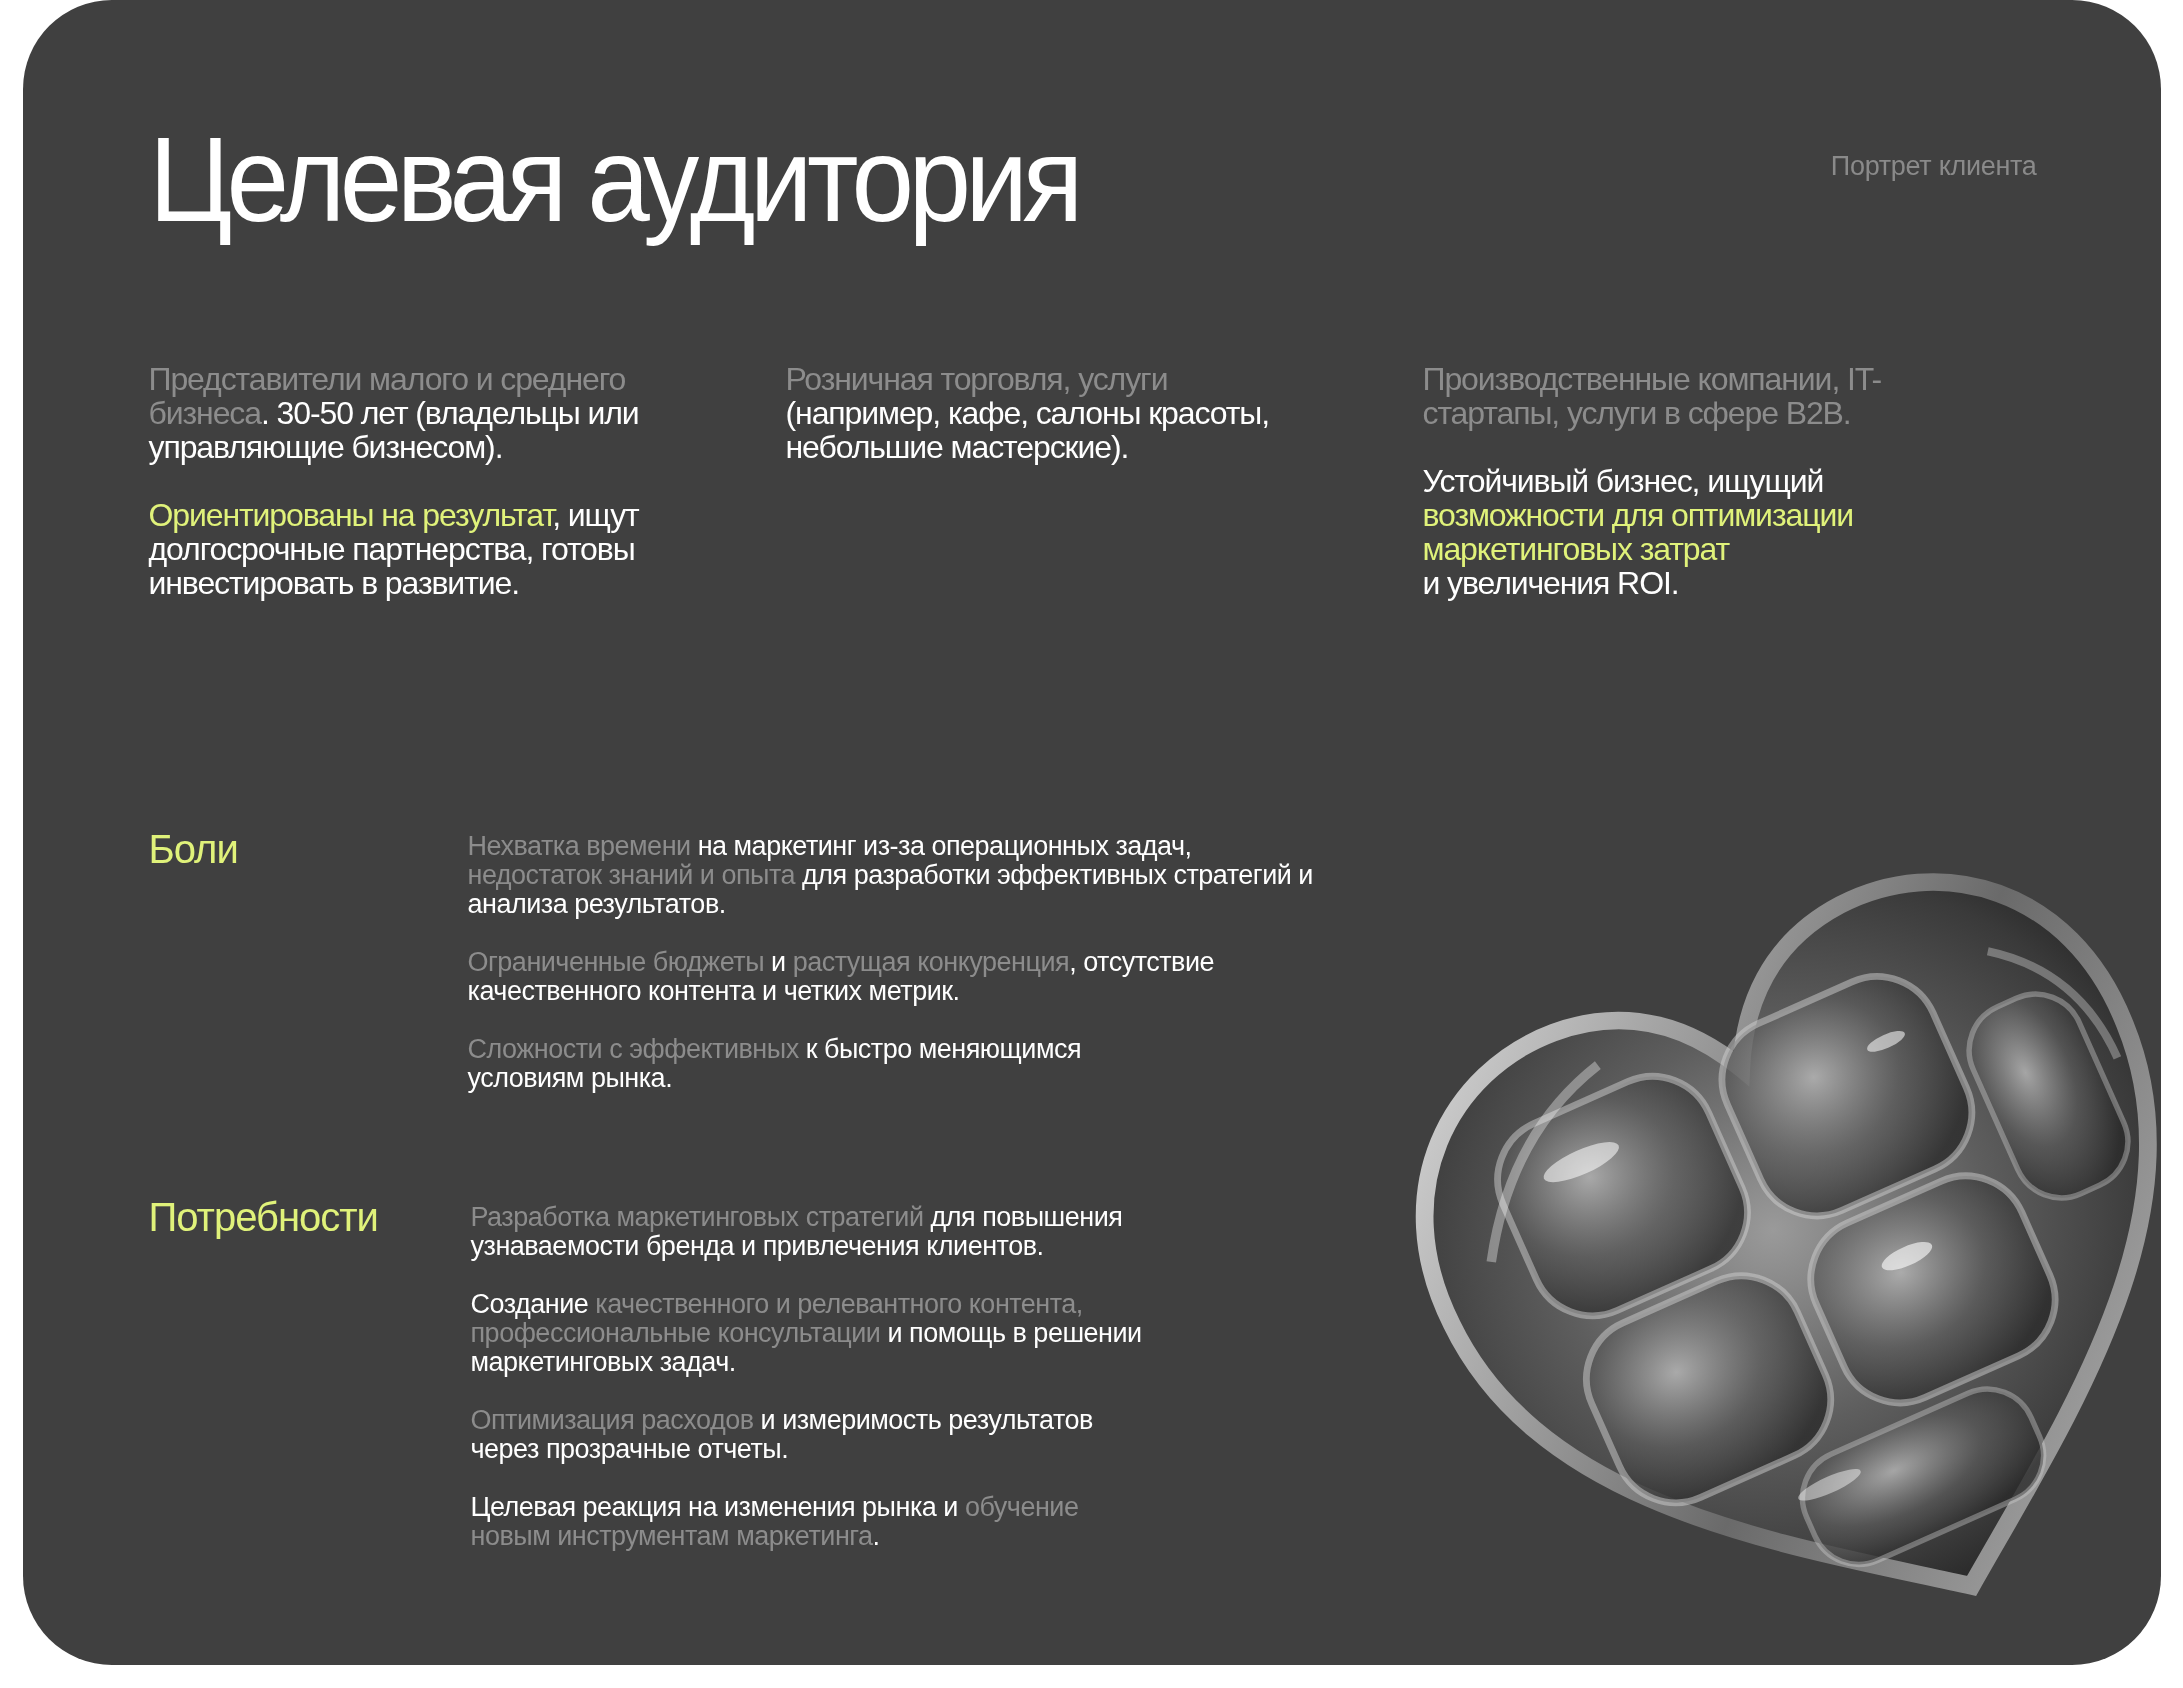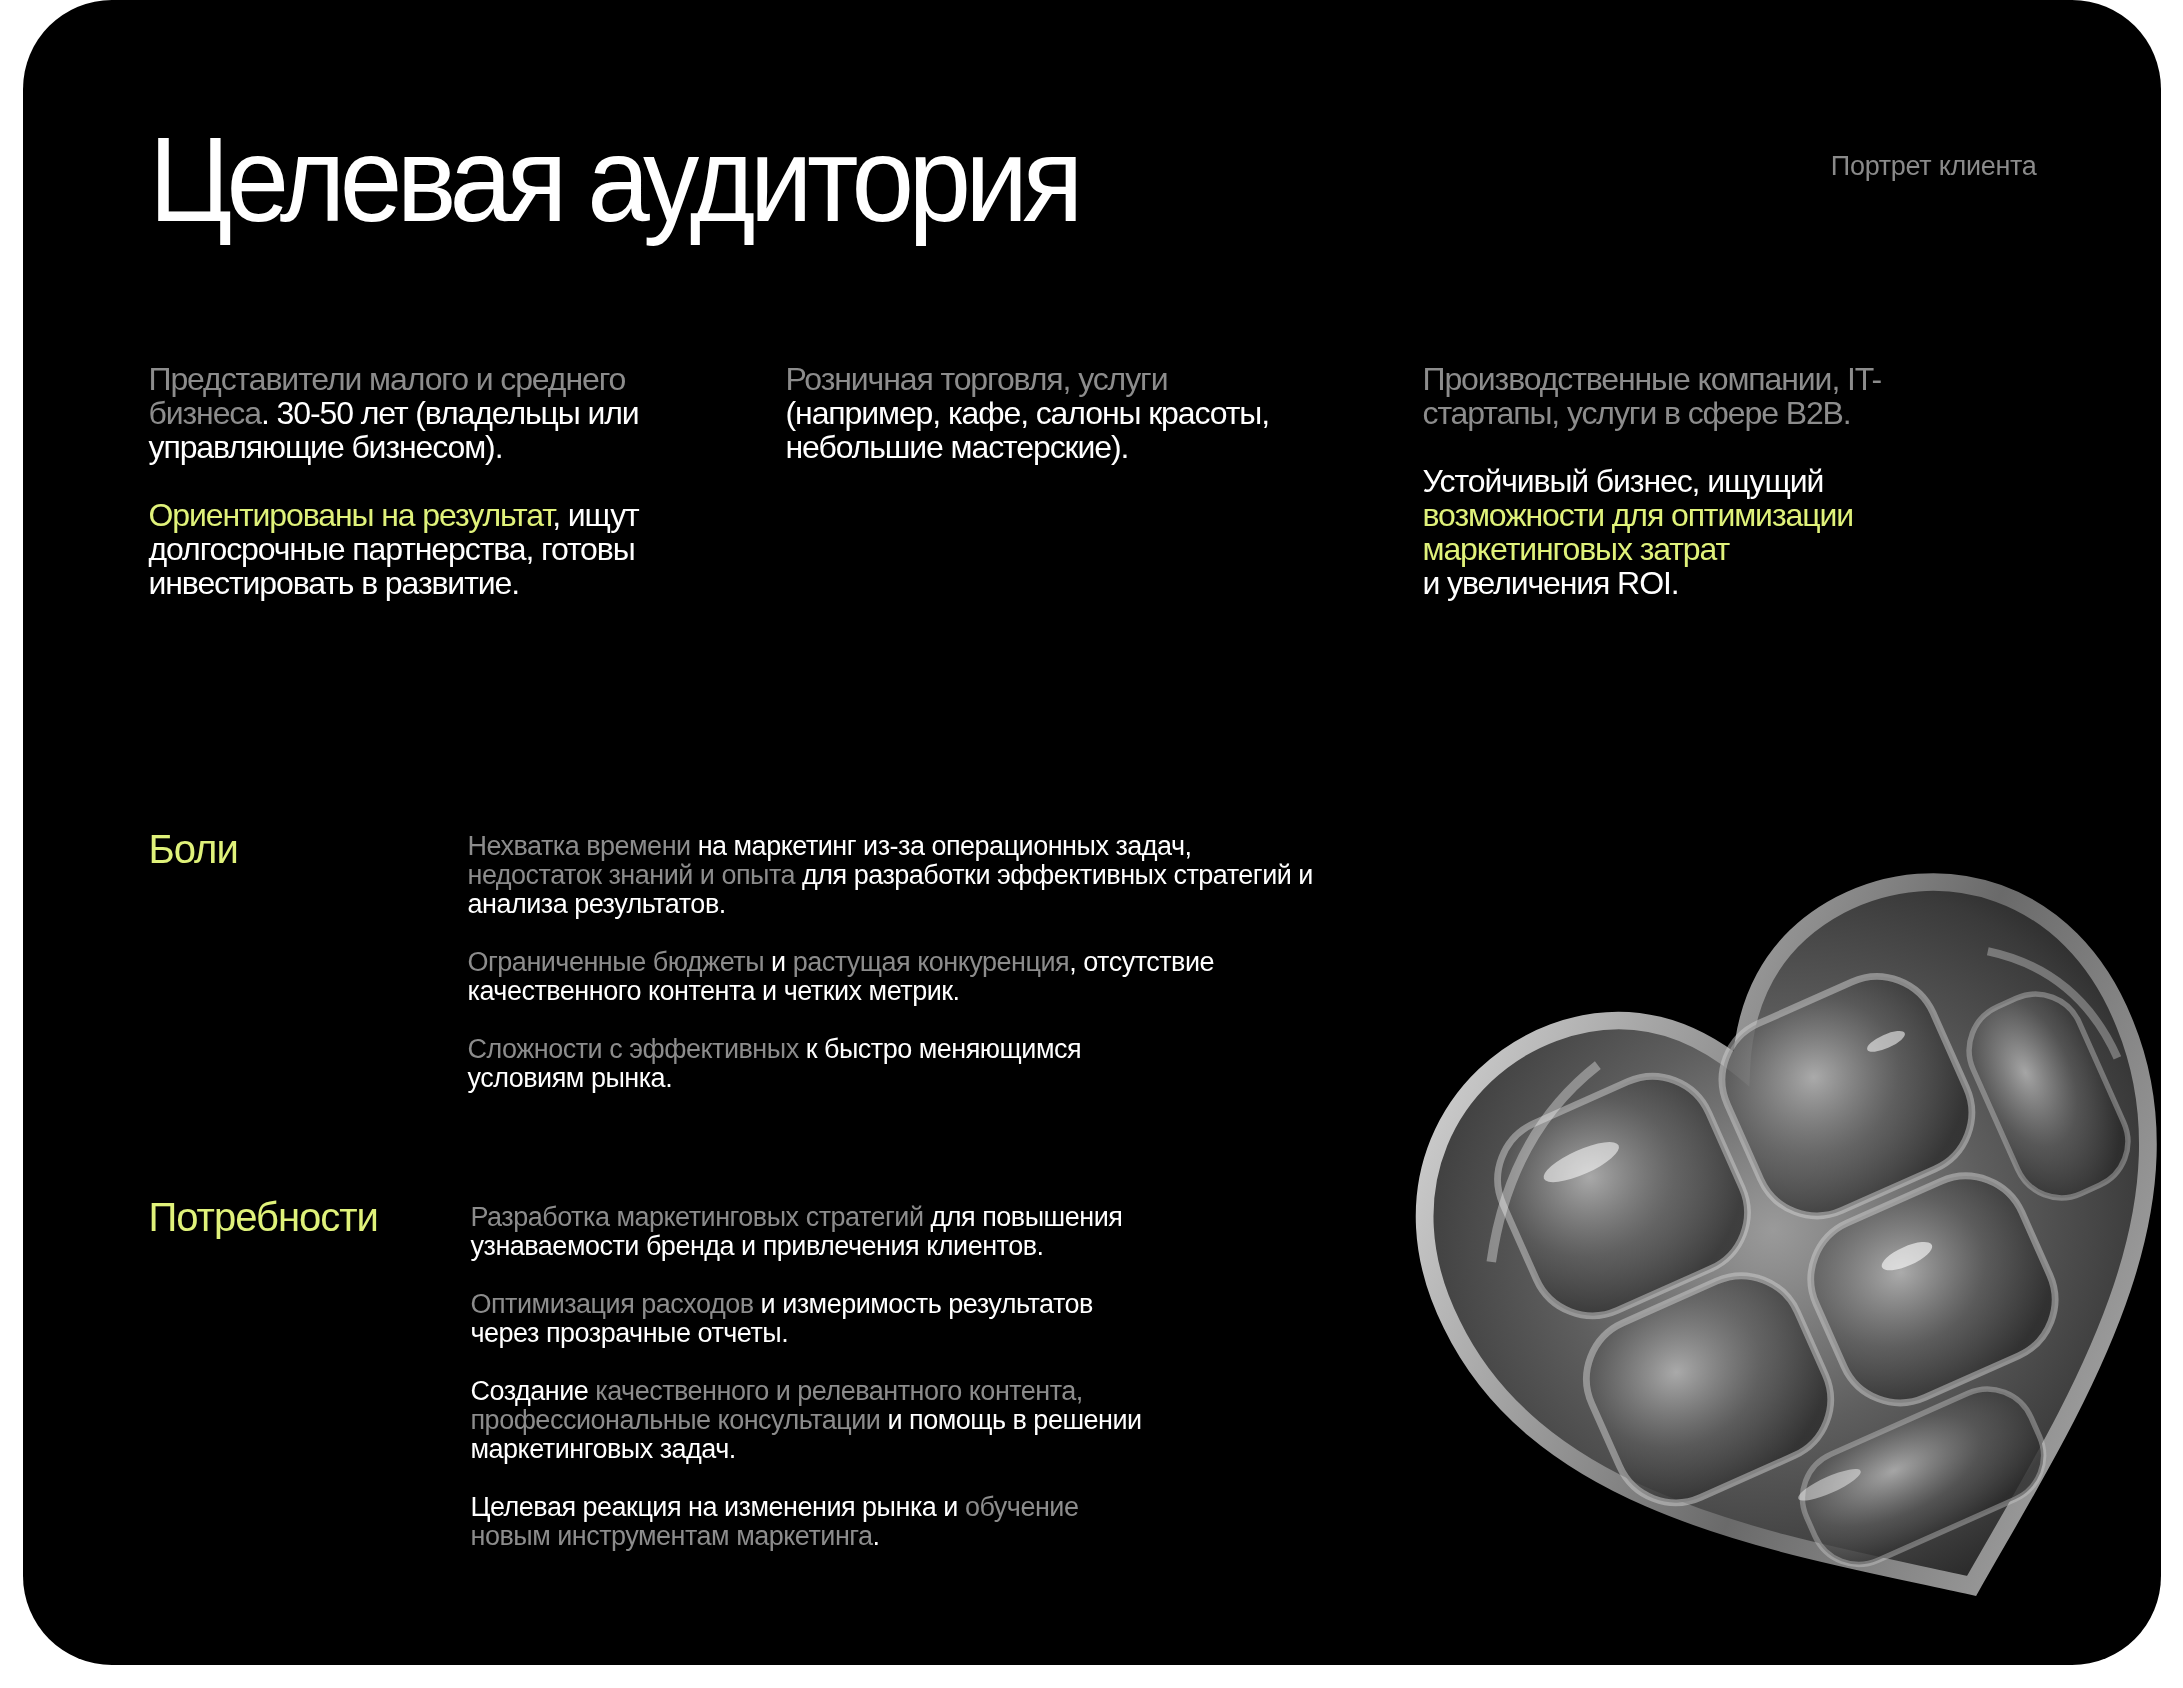--- a/index.html
+++ b/index.html
@@ -3,21 +3,21 @@
   <meta charset="utf-8">
   <style>
     html, body { margin: 0; padding: 0; }
     body {
       width: 2183px; height: 1689px; background: #ffffff;
       position: relative; overflow: hidden;
       font-family: "Liberation Sans", "DejaVu Sans", sans-serif;
     }
     .card {
       position: absolute; left: 22.5px; top: 0; width: 2138px; height: 1665px;
-      background: #000000; border-radius: 89px; overflow: hidden;
+      background: #404040; border-radius: 89px; overflow: hidden;
     }
     .title {
       position: absolute; left: 126px; top: 119px;
       font-size: 121px; line-height: 1; color: #ffffff;
       letter-spacing: -6.1px; font-weight: 400;
       transform: scaleX(0.93); transform-origin: left top;
     }
     .subtitle {
       position: absolute; right: 124px; top: 151px;
       font-size: 27px; color: #8a8a8a; letter-spacing: -0.3px;
@@ -66,22 +66,22 @@
   <div class="section-label" style="top:827px;">Боли</div>
   <div class="section-body" style="top:832px;">
     <p><span class="g">Нехватка времени</span><span> на маркетинг из-за операционных задач,</span><br><span class="g">недостаток знаний и опыта</span><span> для разработки эффективных стратегий и анализа результатов.</span></p>
     <p><span class="g">Ограниченные бюджеты</span><span> и </span><span class="g">растущая конкуренция</span><span>, отсутствие качественного контента и четких метрик.</span></p>
     <p style="width:669px;"><span class="g">Сложности с эффективных</span><span> к быстро меняющимся условиям рынка.</span></p>
   </div>
 
   <div class="section-label" style="top:1195px;">Потребности</div>
   <div class="section-body" style="top:1203px; left:448px;">
     <p style="width:750px;"><span class="g">Разработка маркетинговых стратегий</span><span> для повышения узнаваемости бренда и привлечения клиентов.</span></p>
+    <p style="width:750px;"><span>Создание </span><span class="g">качественного и релевантного контента, профессиональные консультации</span><span> и помощь в решении маркетинговых задач.</span></p>
     <p style="width:696px;"><span class="g">Оптимизация расходов</span><span> и измеримость результатов через прозрачные отчеты.</span></p>
-    <p style="width:750px;"><span>Создание </span><span class="g">качественного и релевантного контента, профессиональные консультации</span><span> и помощь в решении маркетинговых задач.</span></p>
     <p style="width:682px;"><span>Целевая реакция на изменения рынка и </span><span class="g">обучение новым инструментам маркетинга</span><span>.</span></p>
   </div>
 
   <svg class="heart" viewBox="0 0 1300 1300">
     <defs>
       <radialGradient id="glass" cx="45%" cy="40%" r="65%">
         <stop offset="0%" stop-color="#9a9a9a"></stop>
         <stop offset="45%" stop-color="#5e5e5e"></stop>
         <stop offset="80%" stop-color="#3a3a3a"></stop>
         <stop offset="100%" stop-color="#1c1c1c"></stop>

